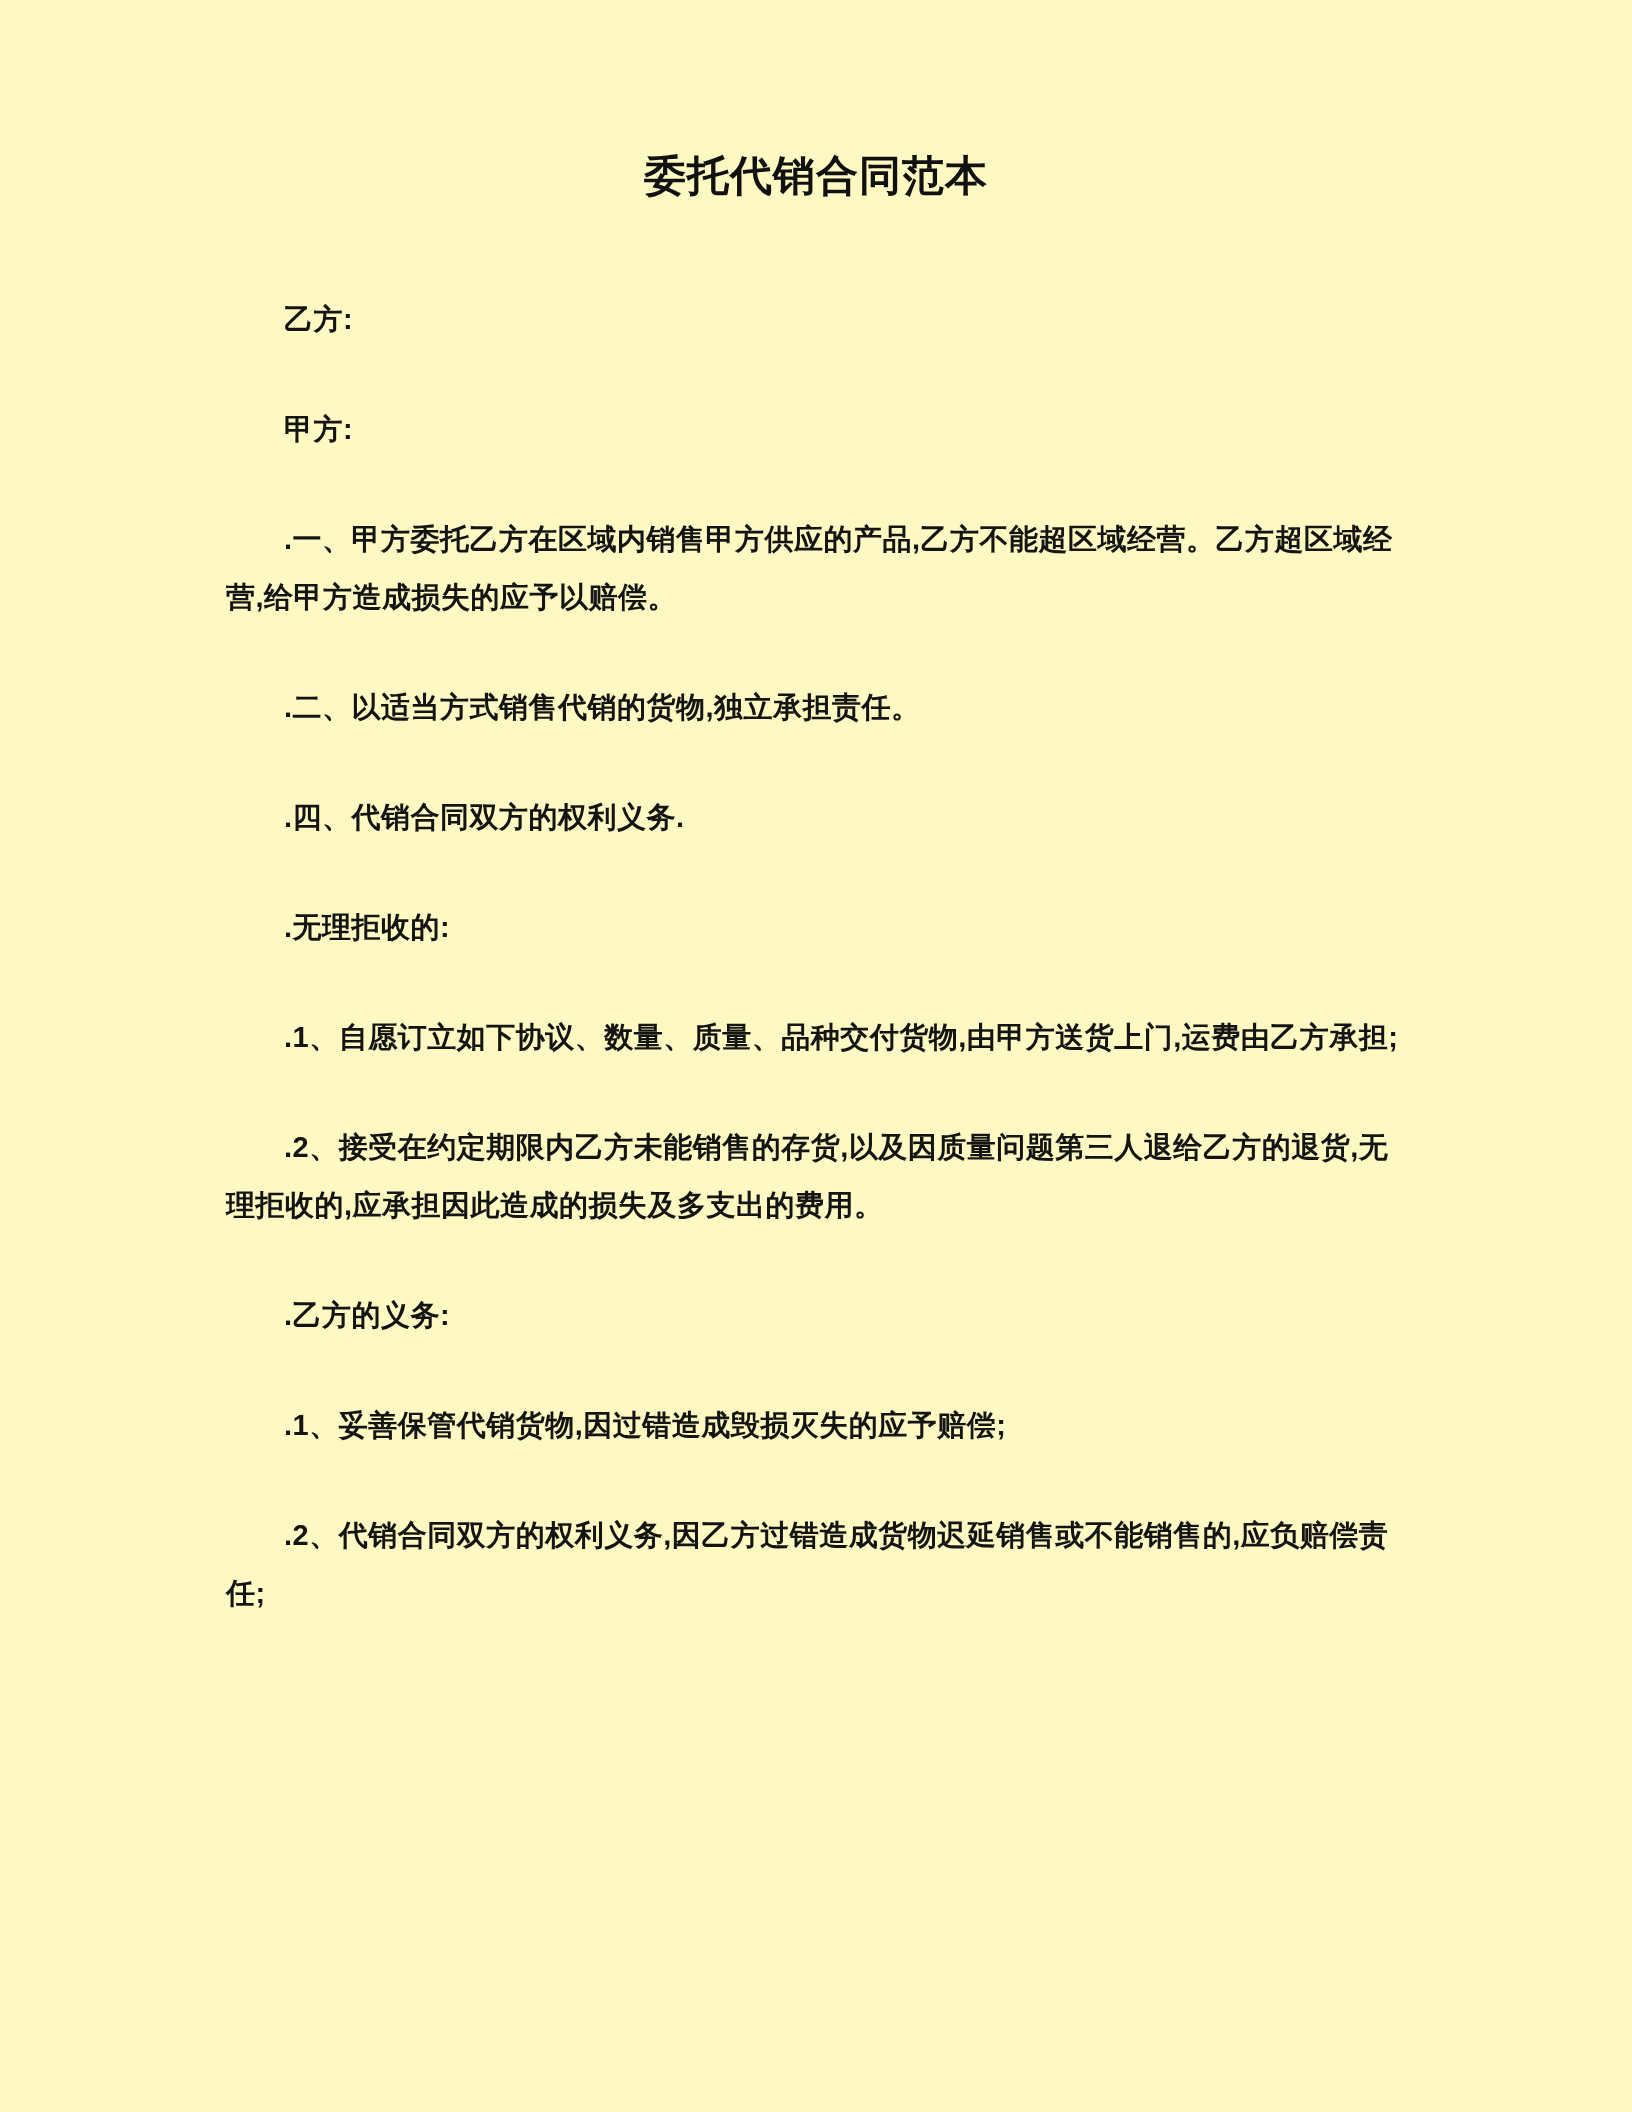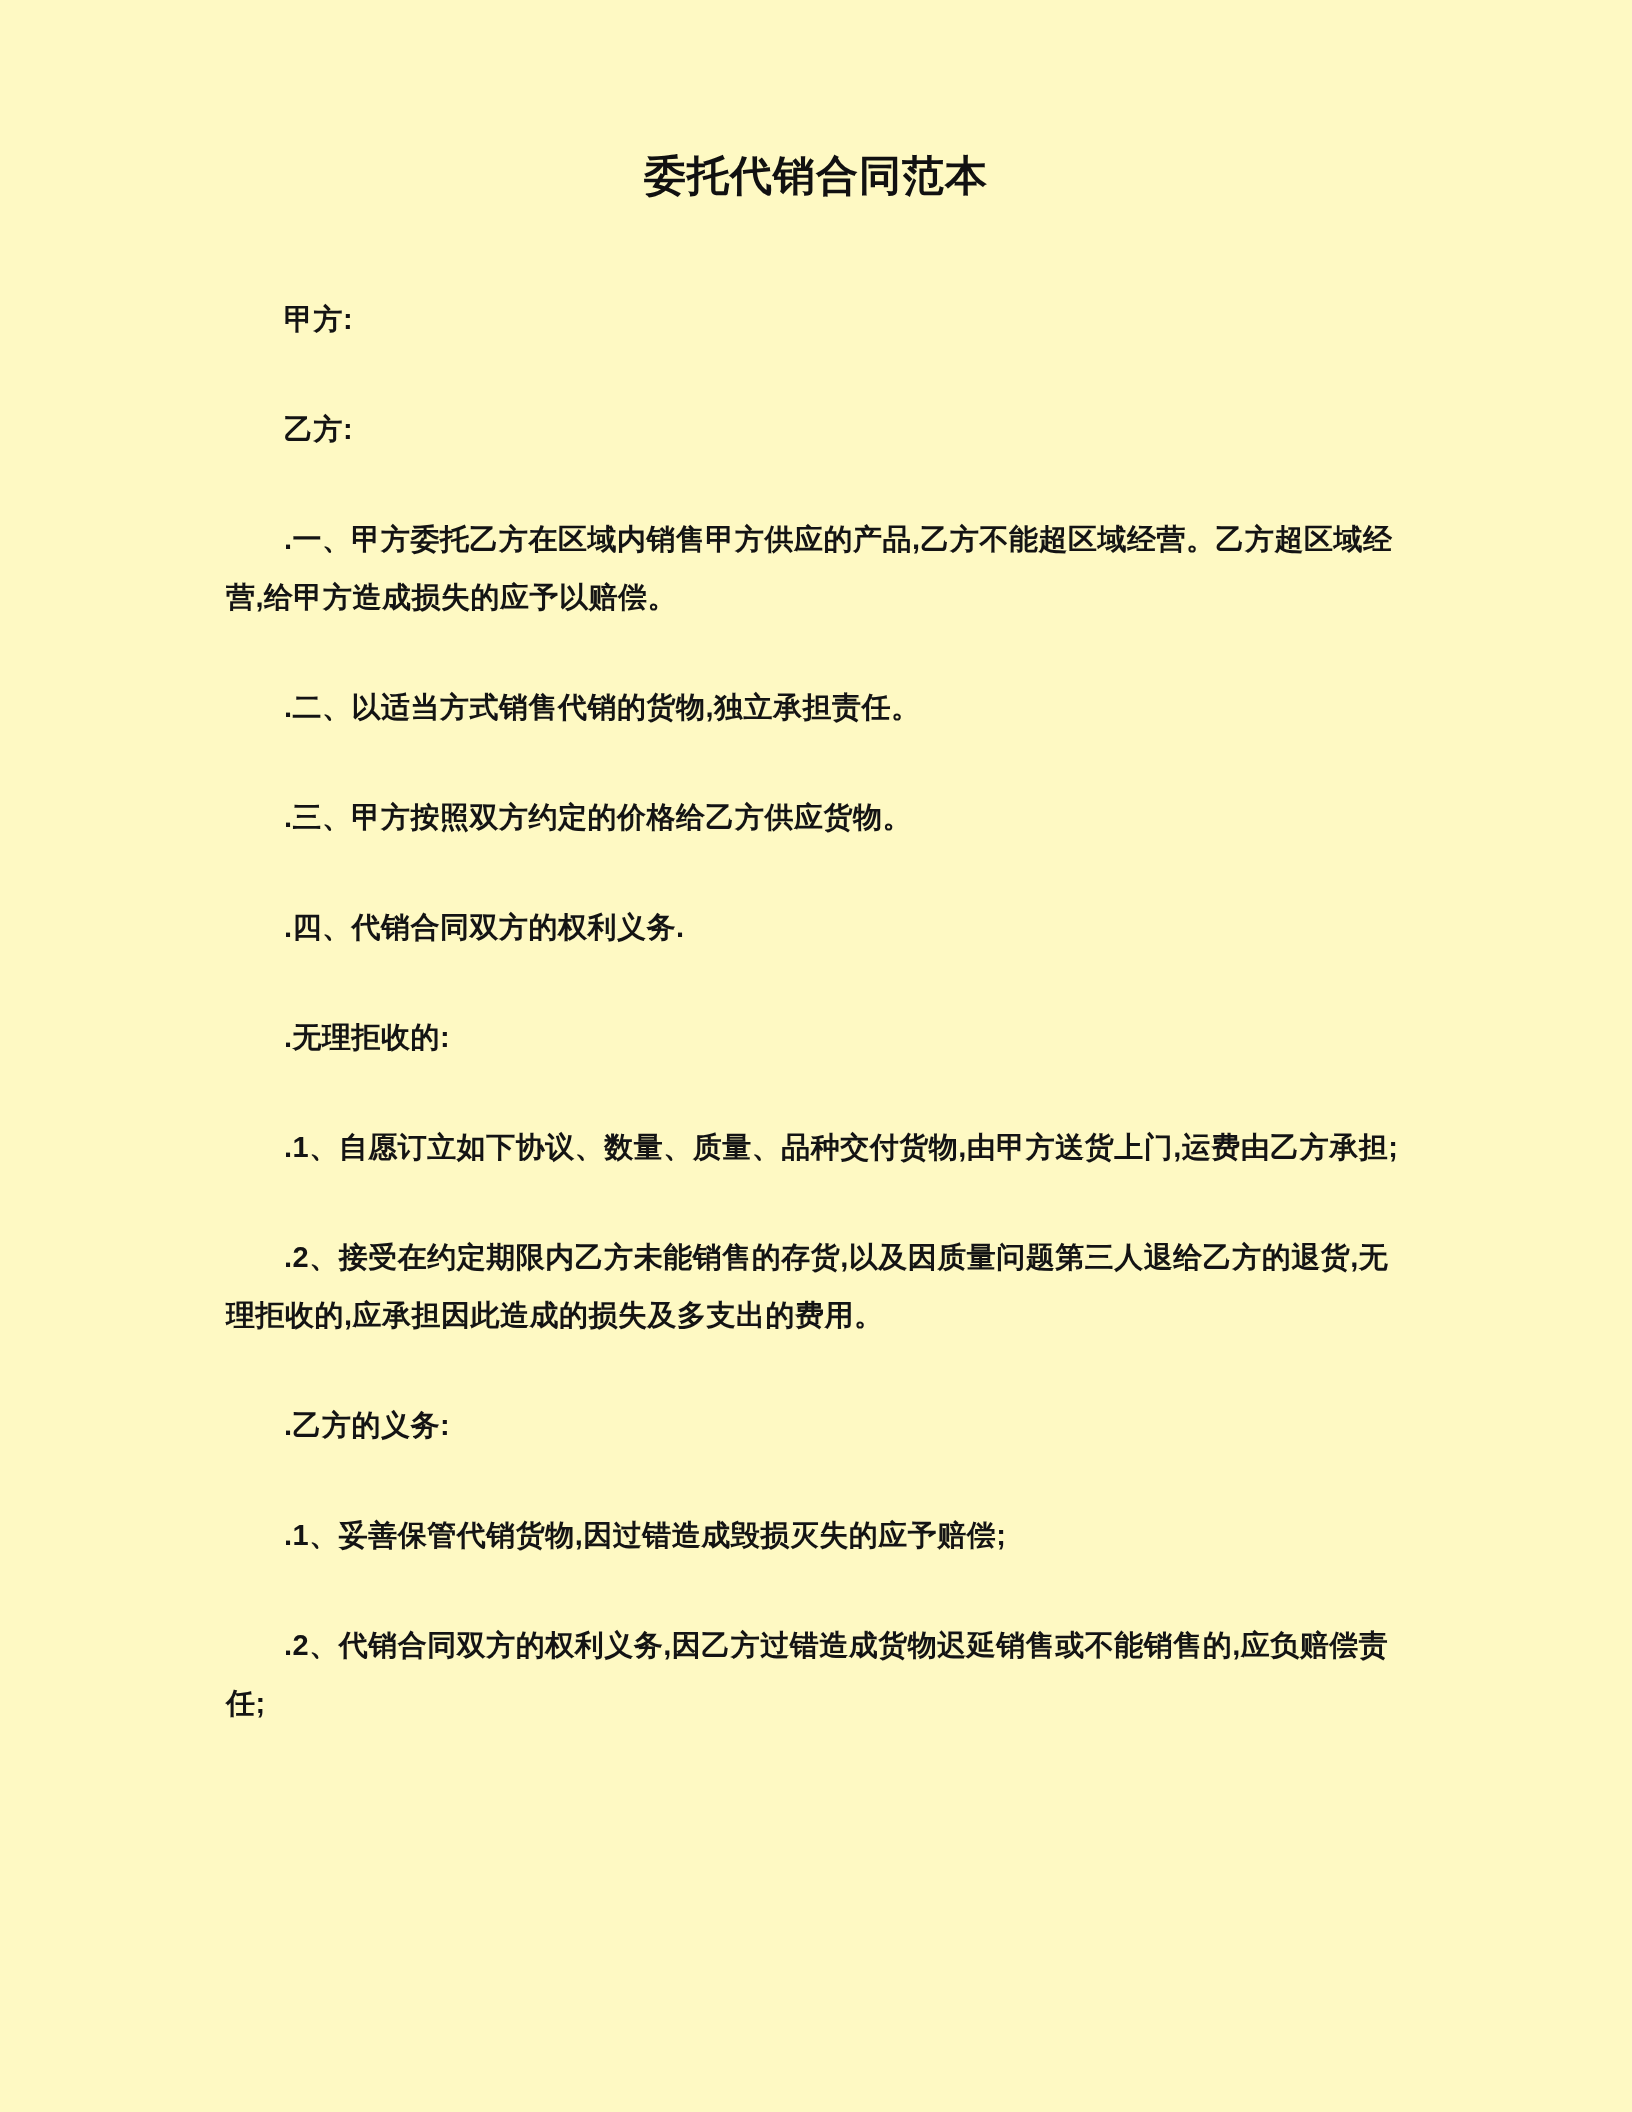--- a/index.html
+++ b/index.html
@@ -41,25 +41,24 @@
     letter-spacing: 0.5px;
   }
 </style>
 </head>
 <body>
 
 <div class="page">
   <h1 class="doc-title">委托代销合同范本</h1>
 
   <div class="doc-body">
+      <p class="para">乙方:</p>
       <p class="para">甲方:</p>
-      <p class="para">乙方:</p>
       <p class="para">.一、甲方委托乙方在区域内销售甲方供应的产品,乙方不能超区域经营。乙方超区域经营,给甲方造成损失的应予以赔偿。</p>
       <p class="para">.二、以适当方式销售代销的货物,独立承担责任。</p>
-      <p class="para">.三、甲方按照双方约定的价格给乙方供应货物。</p>
       <p class="para">.四、代销合同双方的权利义务.</p>
       <p class="para">.无理拒收的:</p>
       <p class="para">.1、自愿订立如下协议、数量、质量、品种交付货物,由甲方送货上门,运费由乙方承担;</p>
       <p class="para">.2、接受在约定期限内乙方未能销售的存货,以及因质量问题第三人退给乙方的退货,无理拒收的,应承担因此造成的损失及多支出的费用。</p>
       <p class="para">.乙方的义务:</p>
       <p class="para">.1、妥善保管代销货物,因过错造成毁损灭失的应予赔偿;</p>
       <p class="para">.2、代销合同双方的权利义务,因乙方过错造成货物迟延销售或不能销售的,应负赔偿责任;</p>
     </div>
 </div>
 

